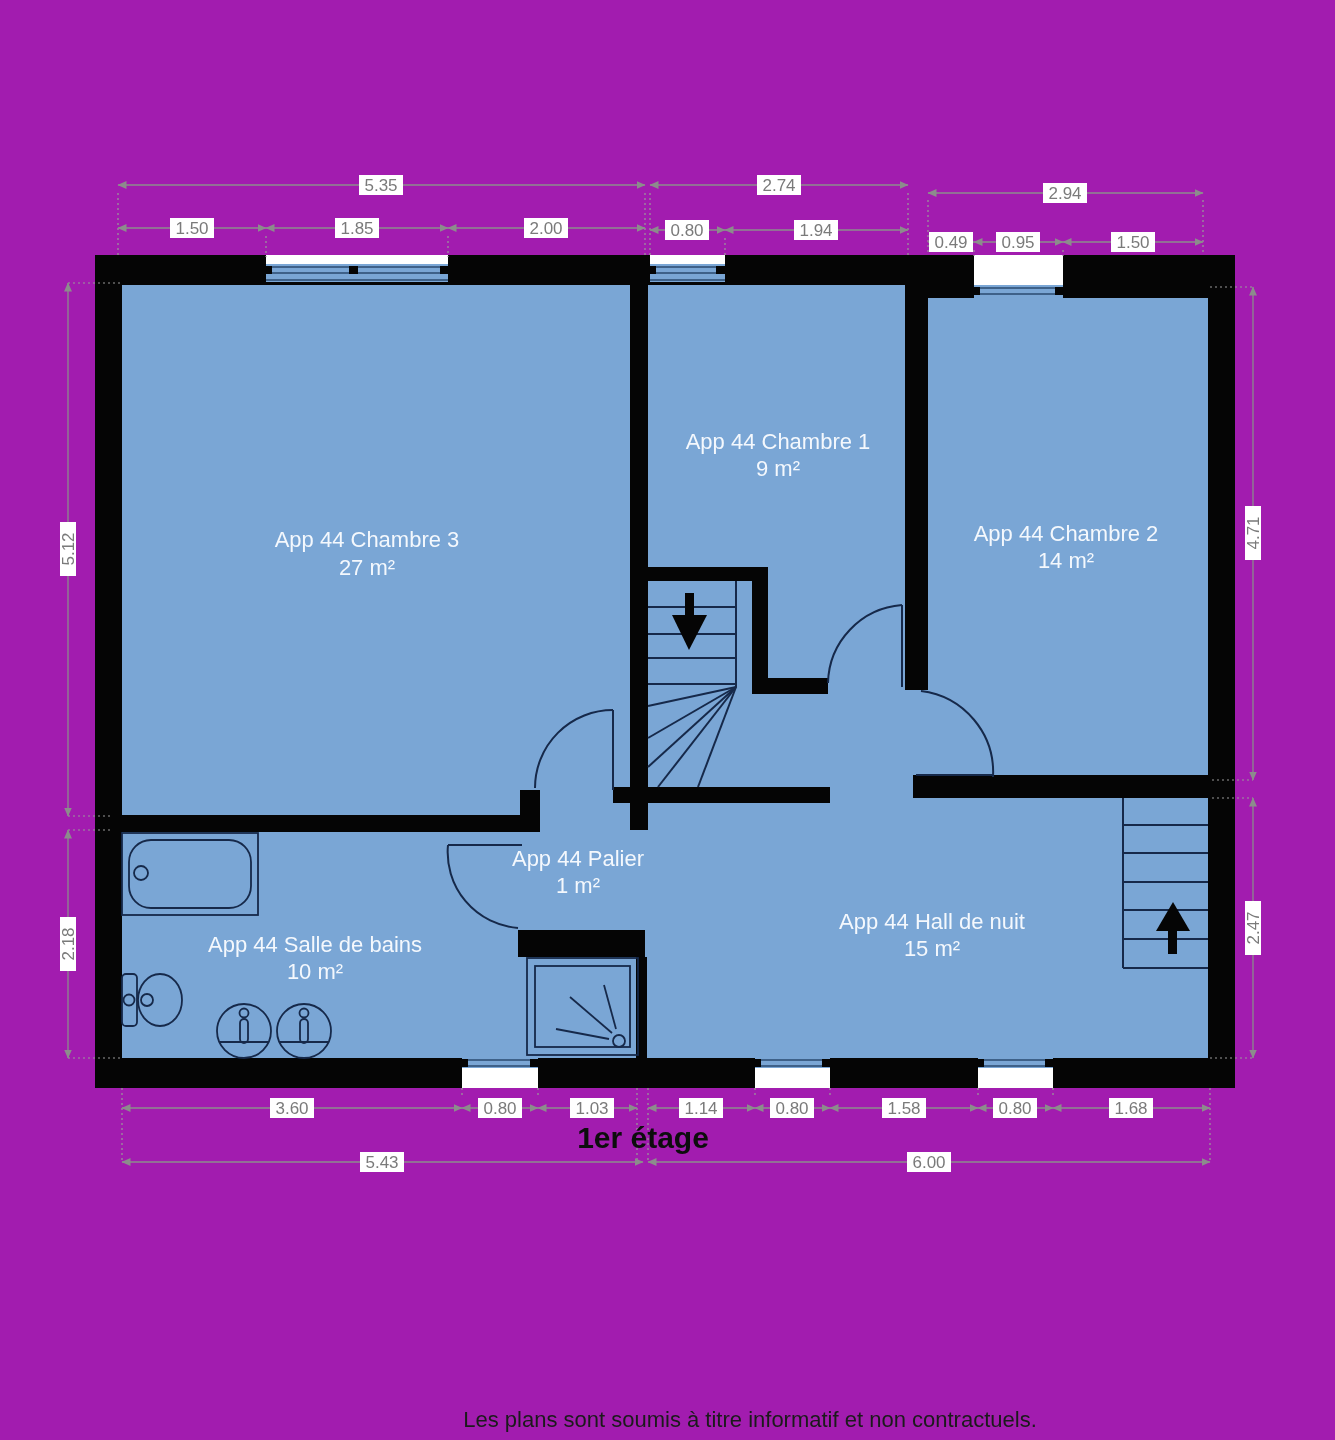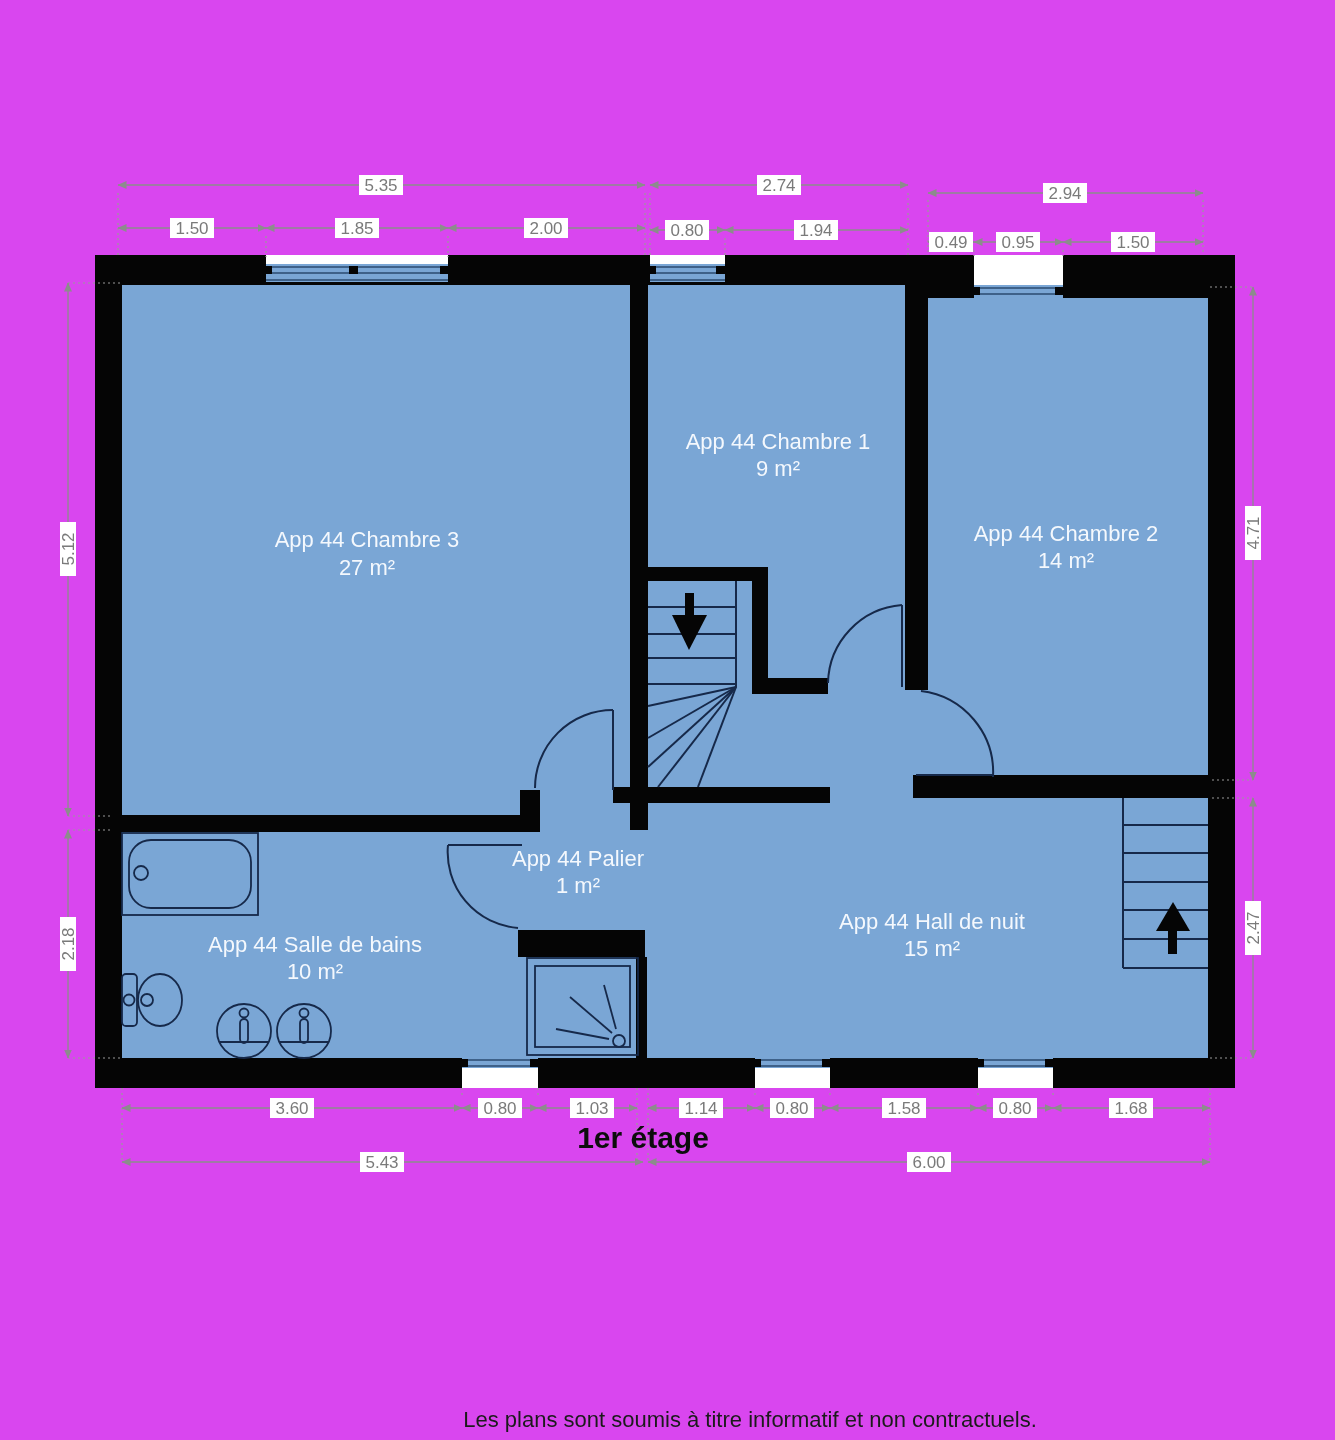--- a/index.html
+++ b/index.html
@@ -1,16 +1,16 @@
 <!DOCTYPE html>
 <html><head>
 <meta charset="utf-8">
 <style>
   html,body{margin:0;padding:0;background:#ffffff;}
-  .stage{position:relative;width:1335px;height:1440px;background:#d946ef;overflow:hidden;
+  .stage{position:relative;width:1335px;height:1440px;background:#a21caf;overflow:hidden;
          font-family:"Liberation Sans", sans-serif;text-decoration:underline;}
   svg text{font-family:"Liberation Sans", sans-serif;}
   .dim{font-size:17px;fill:#7a7a7a;}
   .room{font-size:22px;fill:#f4f8fd;}
   .title{font-size:30px;font-weight:bold;fill:#0d0d0d;}
   .footer{font-size:22px;fill:#1b1b1b;}
   .wall{fill:#050505;}
   .floor{fill:#7aa6d5;}
   .fx{stroke:#16294a;stroke-width:1.8;fill:none;}
   .door{stroke:#16294a;stroke-width:2;fill:none;}

